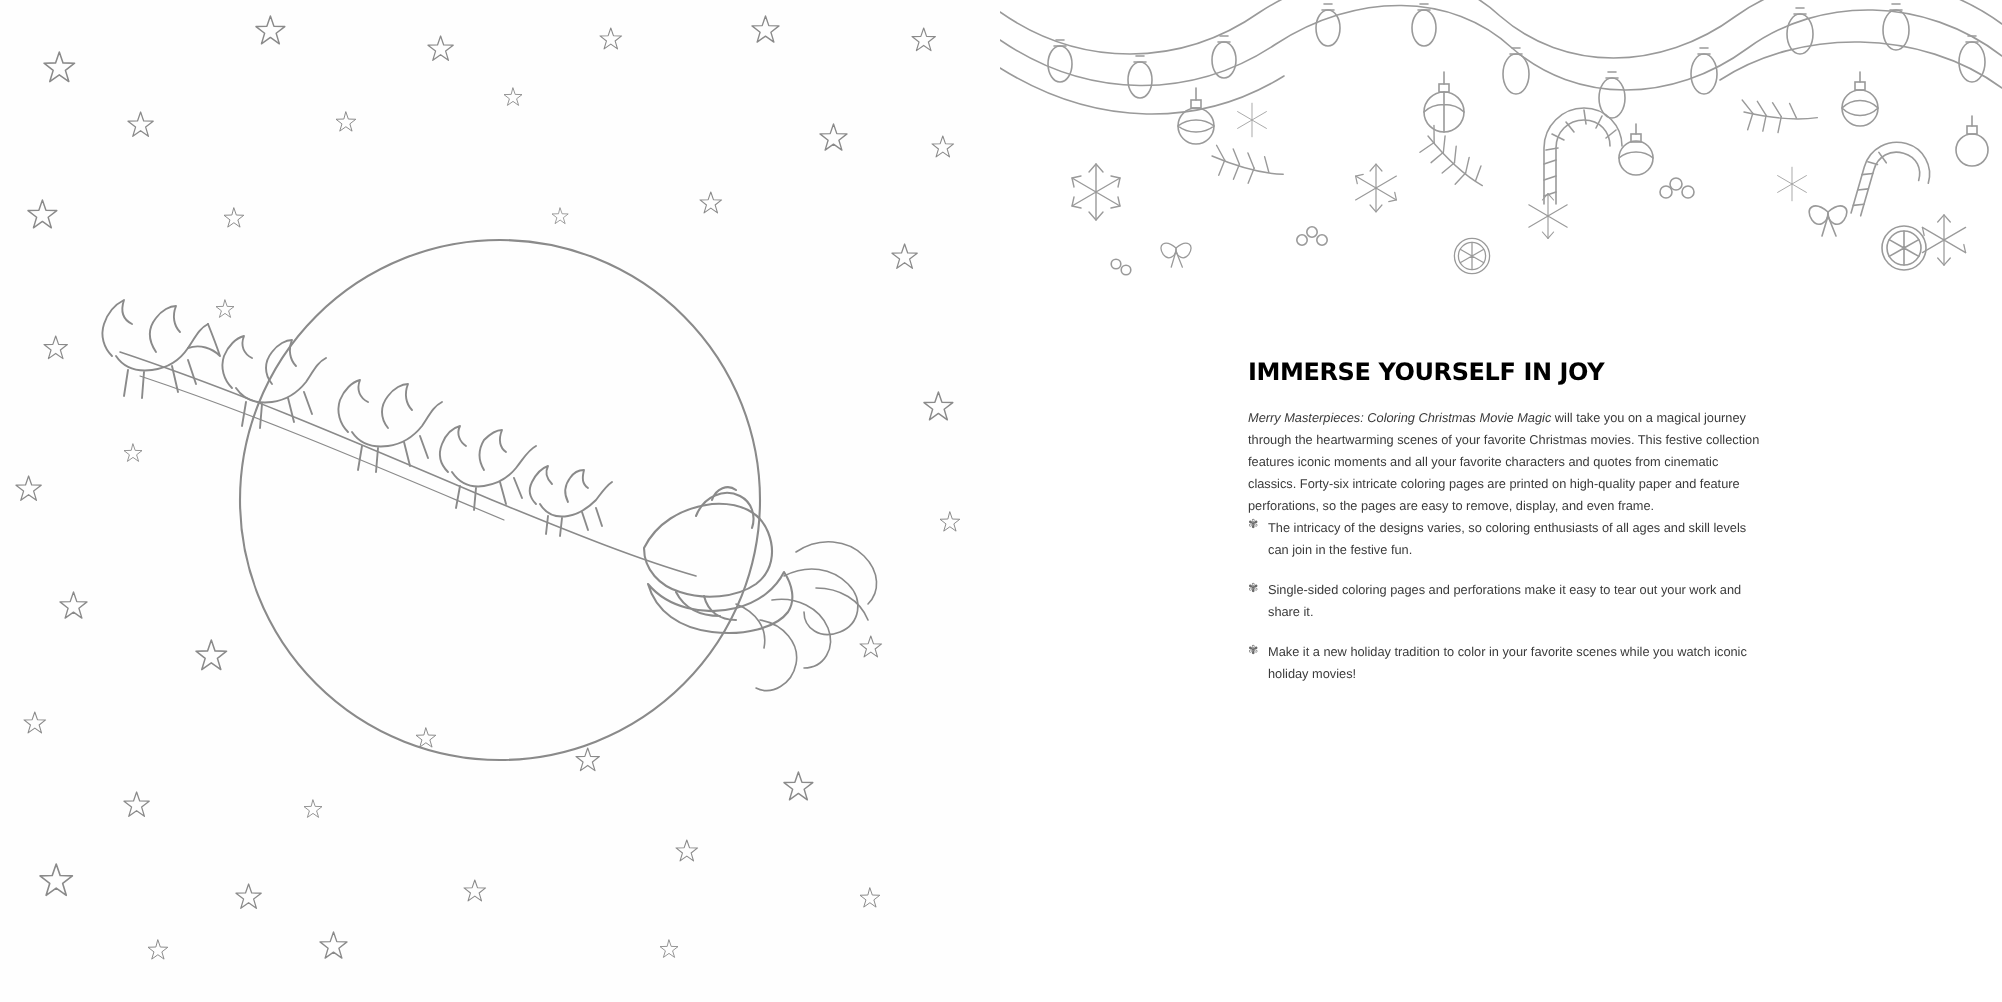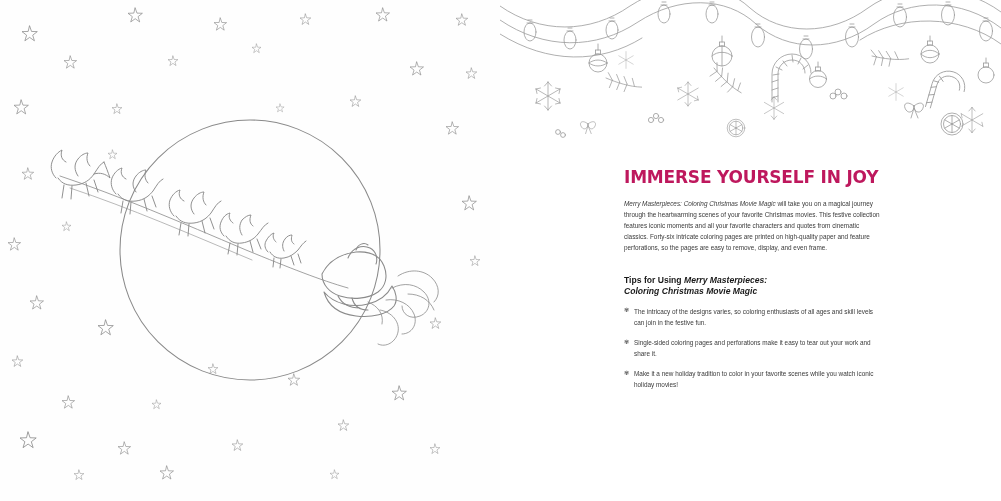--- a/index.html
+++ b/index.html
@@ -47,26 +47,26 @@
   }
   .text-col {
     position: absolute;
     left: 124px;
     top: 168px;
     width: 260px;
   }
   .headline {
     font-family: "DejaVu Sans", sans-serif;
     font-weight: bold;
-    font-size: 17px;
+    font-size: 12px;
     line-height: 1.16;
     letter-spacing: -0.2px;
-    color: #be185d;
+    color: #000000;
     text-transform: uppercase;
-    margin: 0 0 10px 0;
+    margin: 12px 0 10px 0;
   }
   .headline .ln { display: block; }
   .body-copy {
     font-size: 6.4px;
     line-height: 1.72;
     color: #3a3a3a;
     margin: 0;
     text-align: left;
   }
   .body-copy em { font-style: italic; }
@@ -493,24 +493,20 @@
     </div>
 
     <div class="text-col">
 
       <h1 class="headline">
         <span class="ln">Immerse yourself in joy</span>
       </h1>
 
       <p class="body-copy"><em>Merry Masterpieces: Coloring Christmas Movie Magic</em><span> will take you on a magical journey through the heartwarming scenes of your favorite Christmas movies. This festive collection features iconic moments and all your favorite characters and quotes from cinematic classics. Forty-six intricate coloring pages are printed on high-quality paper and feature perforations, so the pages are easy to remove, display, and even frame.</span></p>
 
-      <h2 class="tips-title">
-        <span class="ln"><span>Tips for Using </span><span class="it">Merry Masterpieces:</span></span>
-        <span class="ln it">Coloring Christmas Movie Magic</span>
-      </h2>
 
       <ul class="tips">
         <li>
           <span class="bullet">✾</span>
           <span>The intricacy of the designs varies, so coloring enthusiasts of all ages and skill levels can join in the festive fun.</span>
         </li>
         <li>
           <span class="bullet">✾</span>
           <span>Single-sided coloring pages and perforations make it easy to tear out your work and share it.</span>
         </li>

